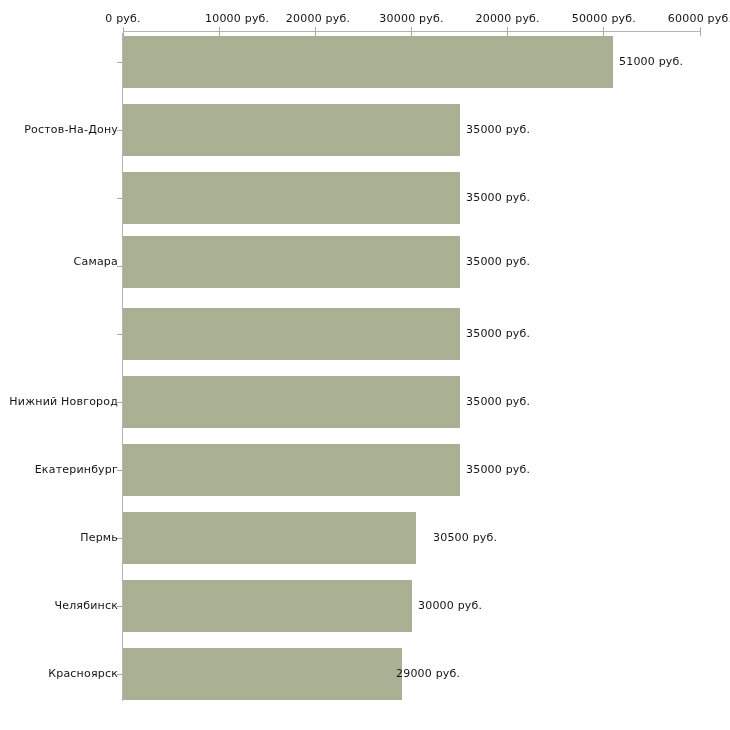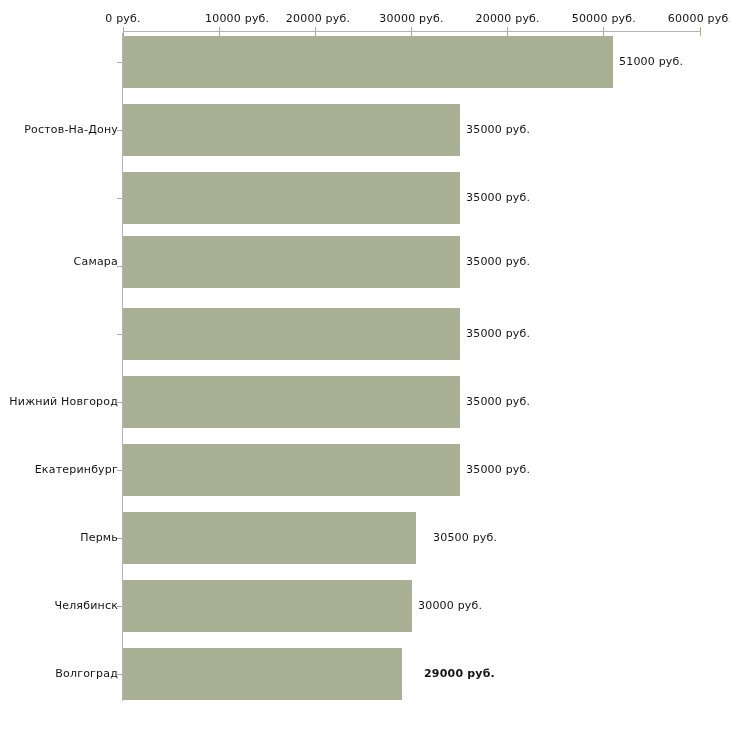--- a/index.html
+++ b/index.html
@@ -186,20 +186,20 @@
         <div class="bar-value" style="left: 433px;">30500 руб.</div>
       </div>
       <div class="y-tick" style="top: 538px;"></div>
       <div class="bar-row" style="top: 580px; height: 52px;">
         <div class="cat-label">Челябинск</div>
         <div class="bar" style="width: 289px; background: rgb(170, 176, 148);"></div>
         <div class="bar-value" style="left: 418px;">30000 руб.</div>
       </div>
       <div class="y-tick" style="top: 606px;"></div>
       <div class="bar-row" style="top: 648px; height: 52px;">
-        <div class="cat-label">Волгоград</div>
+        <div class="cat-label">Красноярск</div>
         <div class="bar" style="width: 279px; background: rgb(170, 176, 148);"></div>
-        <div class="bar-value" style="left: 424px; font-weight: bold;">29000 руб.</div>
+        <div class="bar-value" style="left: 396px;">29000 руб.</div>
       </div>
       <div class="y-tick" style="top: 674px;"></div>
     </div>
 
 </div>
 
 </body></html>

